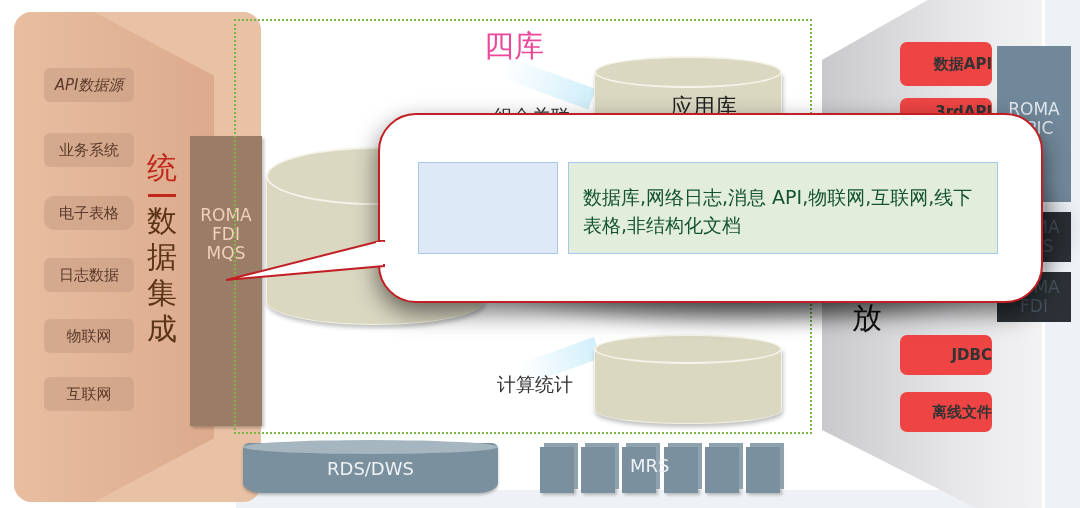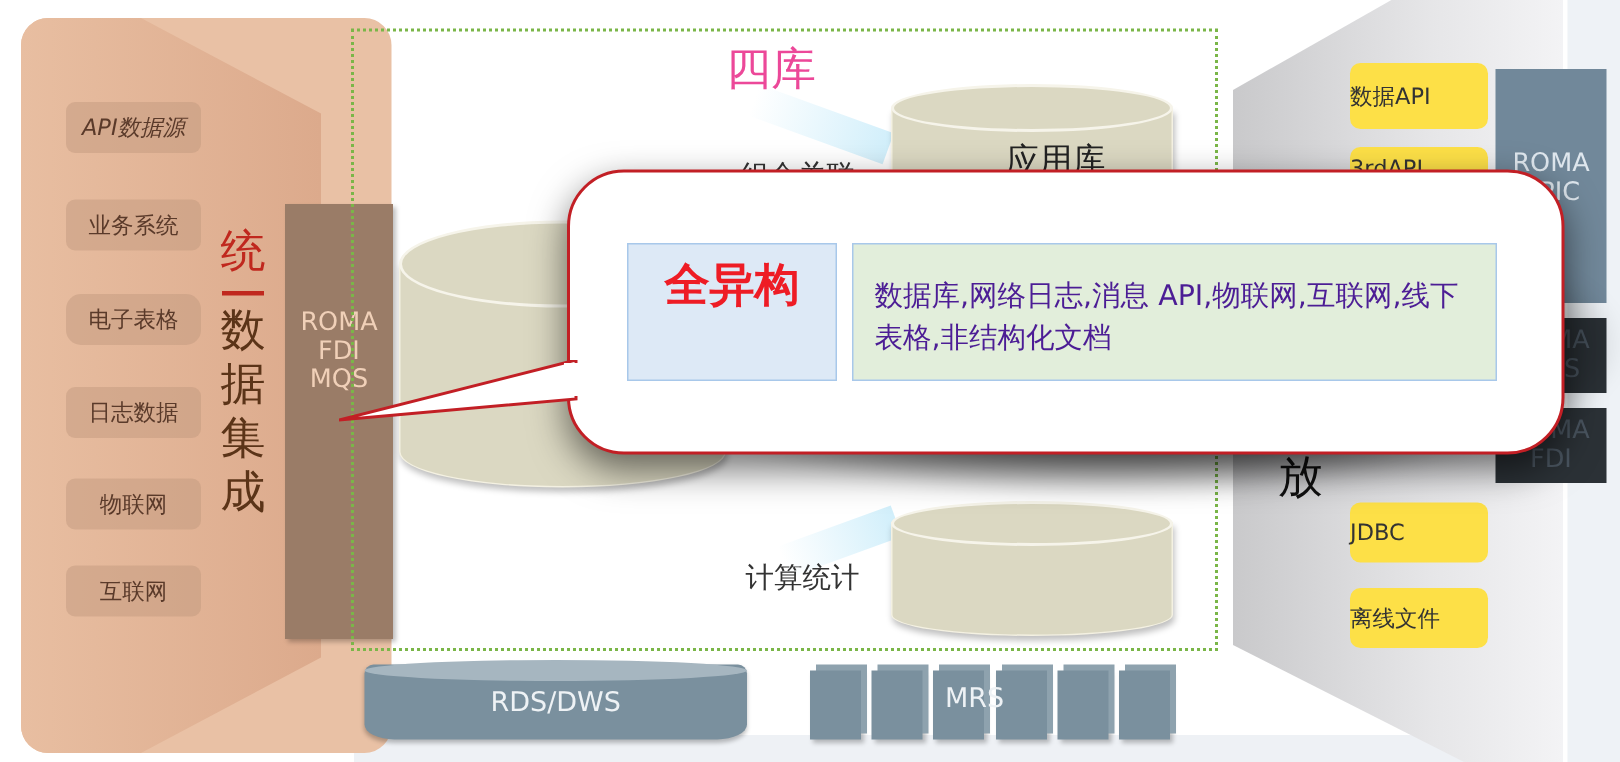--- a/index.html
+++ b/index.html
@@ -68,22 +68,22 @@
   .flow-label { position: absolute; font-size: 19px; color: #333; }
 
   
   .right-funnel {
     position: absolute; left: 822px; top: 0; width: 220px; height: 508px;
     background: linear-gradient(90deg, #c9c9cb 0%, #e6e6e8 60%, #f3f3f5 100%);
     clip-path: polygon(0 60px, 48% 0, 100% 0, 100% 100%, 70% 100%, 0 430px);
   }
   .api-box {
     position: absolute; left: 900px; width: 92px; height: 44px;
-    background: #fde047; border-radius: 7px; color: #333;
-    font-size: 15px; text-align: left; line-height: 44px;
+    background: #ef4444; border-radius: 7px; color: #333;
+    font-size: 15px; text-align: right; line-height: 44px; font-weight: bold;
   }
   .roma-right {
     position: absolute; left: 997px; width: 74px;
     background: #71889a; color: #dfe7ee; font-size: 17px; text-align: center; line-height: 19px;
   }
   .open-char { position: absolute; left: 852px; top: 298px; font-size: 30px; color: #111; }
 
   
   .rds {
     position: absolute; left: 243px; top: 443px; width: 255px; height: 50px;
@@ -117,21 +117,21 @@
   }
   .box-hetero {
     position: absolute; left: 418px; top: 162px; width: 140px; height: 92px;
     background: #dde9f6; border: 1px solid #a8c8ea; text-align: center;
   }
   .box-hetero .big { font-size: 30px; font-weight: bold; color: #ee1c25; margin-top: 10px; line-height: 36px; }
   .box-hetero .small { font-size: 19px; color: #222; line-height: 26px; }
   .box-sources {
     position: absolute; left: 568px; top: 162px; width: 430px; height: 92px;
     background: #e2eedb; border: 1px solid #a8c8ea;
-    padding: 20px 12px 12px 14px; font-size: 19px; line-height: 28px; color: #4c1d95;
+    padding: 20px 12px 12px 14px; font-size: 19px; line-height: 28px; color: #14532d;
   }
 </style>
 </head>
 <body>
 
 <div class="right-bg"></div>
 <div class="bottom-strip"></div>
 
 <div class="left-panel"></div>
 <div class="left-funnel"></div>
@@ -215,15 +215,14 @@
 <div class="mrs-label">MRS</div>
 
 <div class="callout-shadow"></div>
 <div class="callout"></div>
 <svg class="callout-tail" viewBox="0 0 160 50">
   <polygon points="0,40 158,0 158,26" fill="#ffffff" stroke="#c21f25" stroke-width="2"></polygon>
   <rect x="150" y="2" width="12" height="22" fill="#ffffff"></rect>
 </svg>
 
 <div class="box-hetero">
-  <div class="big">全异构</div>
 </div>
 <div class="box-sources">数据库,网络日志,消息 API,物联网,互联网,线下表格,非结构化文档</div>
 
 </body></html>

